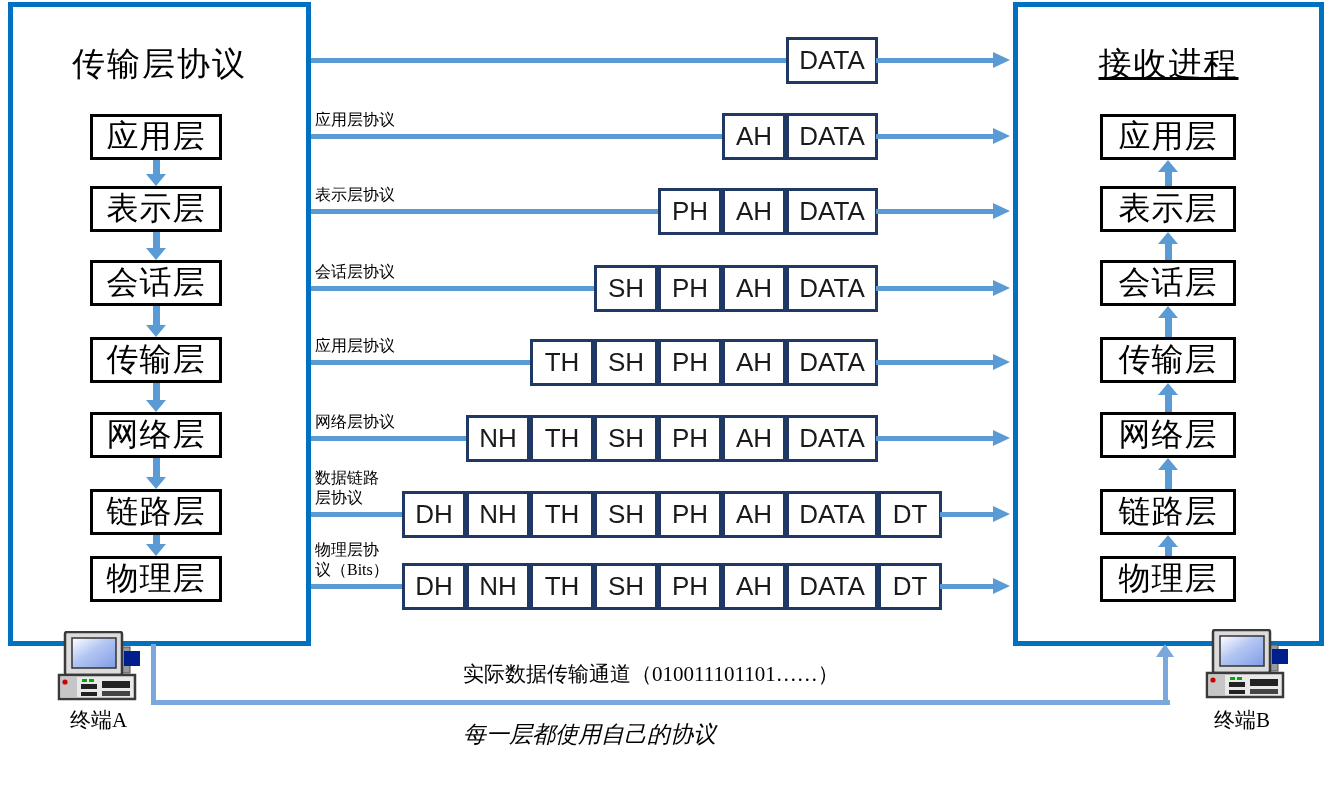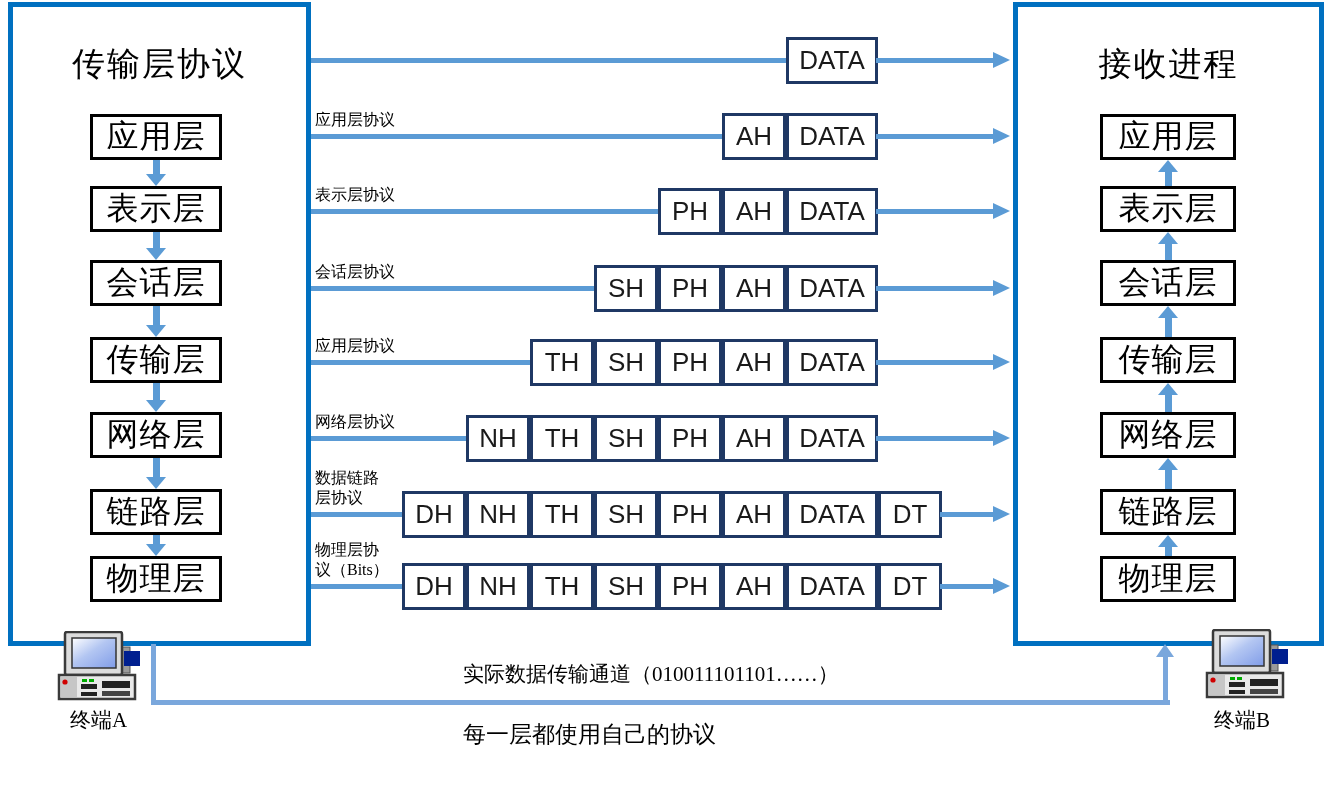--- a/index.html
+++ b/index.html
@@ -6,21 +6,21 @@
   body{width:1329px;height:793px;position:relative;overflow:hidden;
        font-family:"Liberation Serif","DejaVu Serif",serif;color:#000;}
   #stage{position:absolute;left:0;top:0;width:1329px;height:793px;}
 
   .panel{position:absolute;border:5px solid var(--panel-border);background:#fff;box-sizing:border-box;}
   #left-panel{left:8px;top:2px;width:303px;height:644px;}
   #right-panel{left:1013px;top:2px;width:311px;height:644px;}
 
   .panel-title{position:absolute;top:42px;font-size:33px;letter-spacing:2px;text-align:center;}
   #left-title{left:8px;width:303px;}
-  #right-title{left:1013px;width:311px;}
+  #right-title{left:1013px;width:311px;text-decoration:underline;}
 
   .layer-box{position:absolute;border:3px solid #000;background:#fff;box-sizing:border-box;
              display:flex;align-items:center;justify-content:center;font-size:32px;letter-spacing:1px;}
 
   .varrow{position:absolute;width:20px;}
   .varrow .shaft{position:absolute;left:6.5px;width:7px;background:var(--line);}
   .varrow .head{position:absolute;left:0;width:0;height:0;}
   .varrow.down .shaft{top:0;}
   .varrow.down .head{bottom:0;border-left:10px solid transparent;border-right:10px solid transparent;border-top:12px solid var(--line);}
   .varrow.up .shaft{bottom:0;}
@@ -38,21 +38,21 @@
 
   #channel-vleft,#channel-h,#channel-vright{position:absolute;background:var(--channel-line);}
   #channel-vleft{left:151px;top:644px;width:5px;height:61px;}
   #channel-h{left:151px;top:700px;width:1019px;height:5px;}
   #channel-vright{left:1163px;top:656px;width:5px;height:49px;}
   #channel-head{position:absolute;left:1156px;top:644px;width:0;height:0;
                 border-left:9px solid transparent;border-right:9px solid transparent;
                 border-bottom:13px solid var(--channel-line);}
 
   #channel-label{position:absolute;left:463px;top:660px;font-size:21px;}
-  .note{position:absolute;left:463px;font-size:23px;}
+  .note{position:absolute;left:463px;font-size:23px;font-style:italic;}
   #note-1{top:719px;}
   #note-2{top:748px;}
 
   .terminal-icon{position:absolute;z-index:3;}
   #terminal-a-icon{left:52px;top:631px;}
   #terminal-b-icon{left:1200px;top:629px;}
   .terminal-label{position:absolute;z-index:3;font-size:21px;}
   #terminal-a-label{left:70px;top:706px;}
   #terminal-b-label{left:1214px;top:706px;}
 </style>

